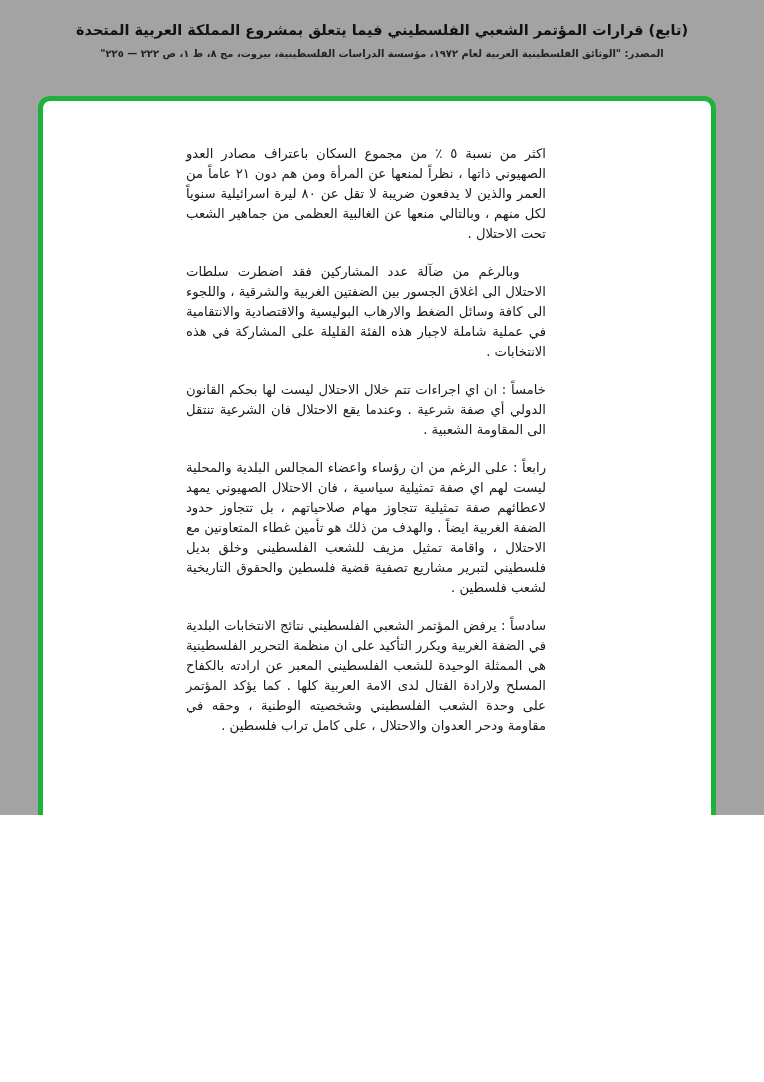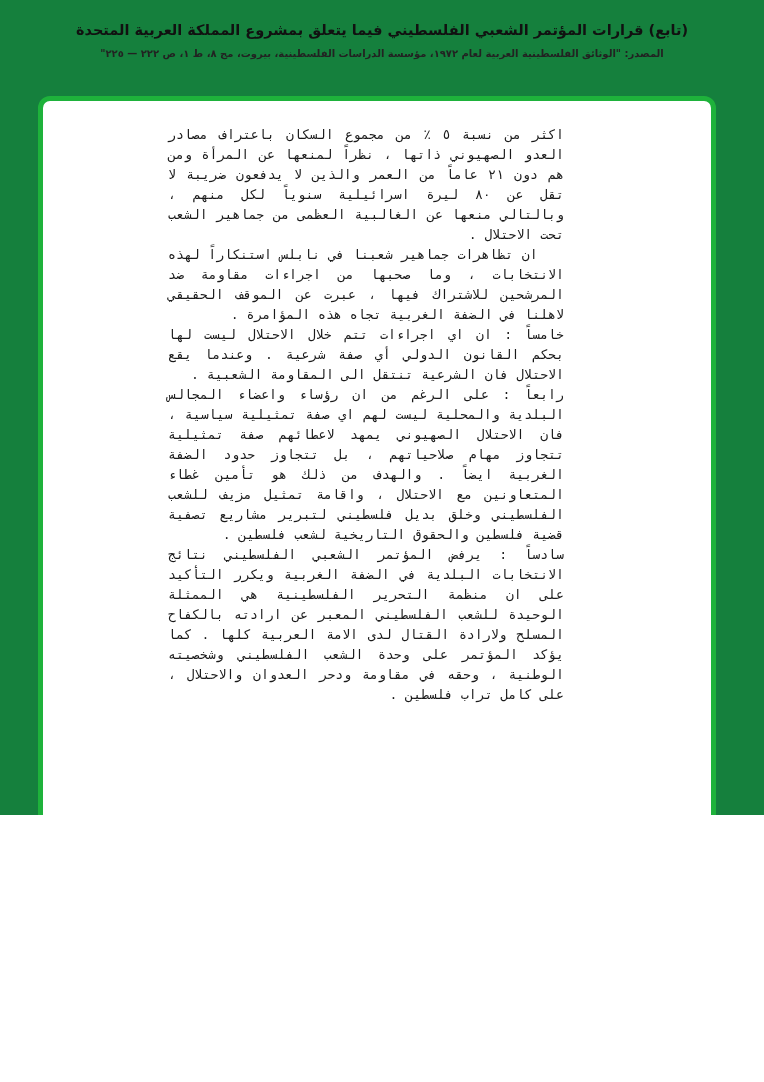--- a/index.html
+++ b/index.html
@@ -5,21 +5,21 @@
   html, body {
     margin: 0;
     padding: 0;
     background: #ffffff;
     font-family: "DejaVu Sans", sans-serif;
   }
   .page {
     position: relative;
     width: 764px;
     height: 815px;
-    background: #15803d;
+    background: #a3a3a3;
     overflow: hidden;
   }
   .header {
     position: absolute;
     top: 22px;
     left: 0;
     width: 100%;
     text-align: center;
     direction: rtl;
   }
@@ -52,23 +52,22 @@
     top: 126px;
     width: 396px;
     direction: rtl;
     text-align: justify;
     font-size: 13.2px;
     line-height: 20px;
     color: #1a1a1a;
     font-weight: 500;
   }
   .text-block p {
-    margin: 0;
+    margin: 18px;
     padding: 0;
-    font-family: Liberation Mono, monospace;
   }
   .text-block p.indent {
     text-indent: 2em;
   }
   .page-number {
     position: absolute;
     left: 0;
     top: 1026px;
     width: 100%;
     text-align: center;
@@ -84,21 +83,21 @@
 
   <div class="header">
     <div class="header-title">(تابع) قرارات المؤتمر الشعبي الفلسطيني فيما يتعلق بمشروع المملكة العربية المتحدة</div>
     <div class="source-line">المصدر: "الوثائق الفلسطينية العربية لعام ١٩٧٢، مؤسسة الدراسات الفلسطينية، بيروت، مج ٨، ط ١، ص ٢٢٢ — ٢٢٥"</div>
   </div>
 
   <div class="green-frame"></div>
 
   <div class="text-block">
     <p>اكثر من نسبة ٥ ٪ من مجموع السكان باعتراف مصادر العدو الصهيوني ذاتها ، نظراً لمنعها عن المرأة ومن هم دون ٢١ عاماً من العمر والذين لا يدفعون ضريبة لا تقل عن ٨٠ ليرة اسرائيلية سنوياً لكل منهم ، وبالتالي منعها عن الغالبية العظمى من جماهير الشعب تحت الاحتلال .</p>
-    <p class="indent">ان تظاهرات جماهير شعبنا في نابلس استنكاراً لهذه الانتخابات ، وما صحبها من اجراءات مقاومة ضد المرشحين للاشتراك فيها ، عبرت عن الموقف الحقيقي لاهلنا في الضفة الغربية تجاه هذه المؤامرة .</p>
+    <p class="indent">وبالرغم من ضآلة عدد المشاركين فقد اضطرت سلطات الاحتلال الى اغلاق الجسور بين الضفتين الغربية والشرقية ، واللجوء الى كافة وسائل الضغط والارهاب البوليسية والاقتصادية والانتقامية في عملية شاملة لاجبار هذه الفئة القليلة على المشاركة في هذه الانتخابات .</p>
     <p>خامساً : ان اي اجراءات تتم خلال الاحتلال ليست لها بحكم القانون الدولي أي صفة شرعية . وعندما يقع الاحتلال فان الشرعية تنتقل الى المقاومة الشعبية .</p>
     <p>رابعاً : على الرغم من ان رؤساء واعضاء المجالس البلدية والمحلية ليست لهم اي صفة تمثيلية سياسية ، فان الاحتلال الصهيوني يمهد لاعطائهم صفة تمثيلية تتجاوز مهام صلاحياتهم ، بل تتجاوز حدود الضفة الغربية ايضاً . والهدف من ذلك هو تأمين غطاء المتعاونين مع الاحتلال ، واقامة تمثيل مزيف للشعب الفلسطيني وخلق بديل فلسطيني لتبرير مشاريع تصفية قضية فلسطين والحقوق التاريخية لشعب فلسطين .</p>
     <p>سادساً : يرفض المؤتمر الشعبي الفلسطيني نتائج الانتخابات البلدية في الضفة الغربية ويكرر التأكيد على ان منظمة التحرير الفلسطينية هي الممثلة الوحيدة للشعب الفلسطيني المعبر عن ارادته بالكفاح المسلح ولارادة القتال لدى الامة العربية كلها . كما يؤكد المؤتمر على وحدة الشعب الفلسطيني وشخصيته الوطنية ، وحقه في مقاومة ودحر العدوان والاحتلال ، على كامل تراب فلسطين .</p>
   </div>
 
   <div class="page-number">٤</div>
 
 </div>
 
 </body></html>

